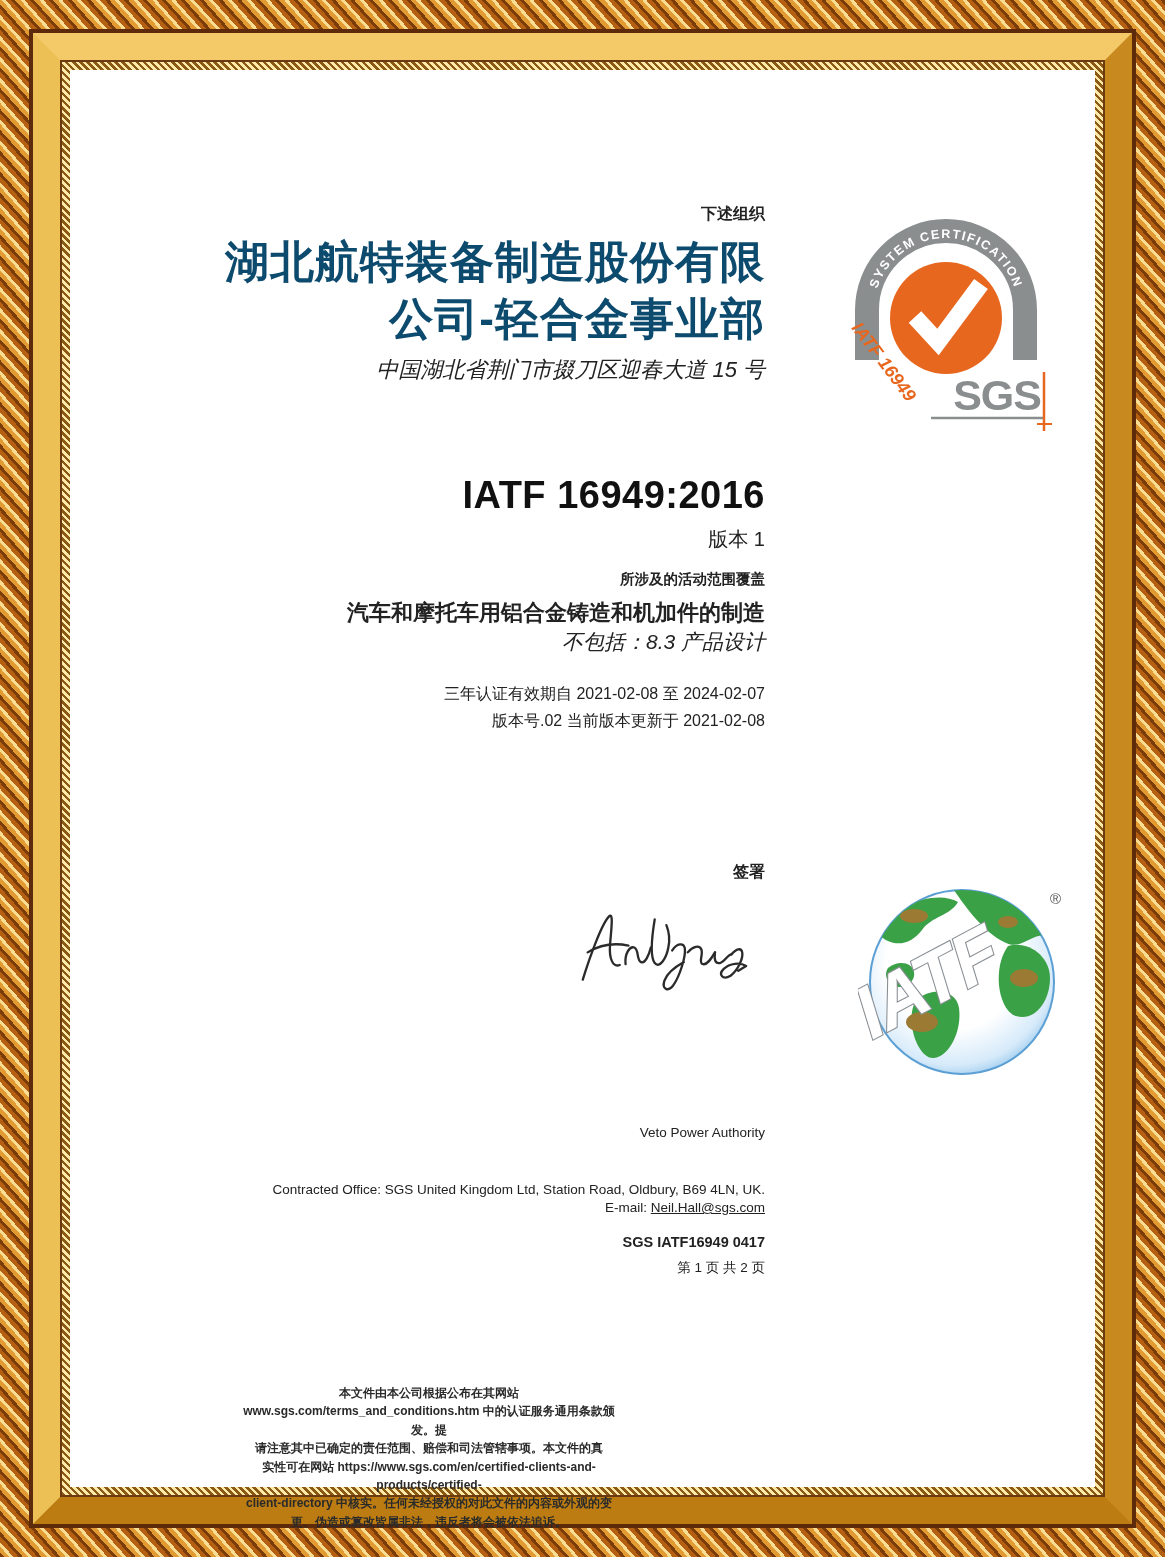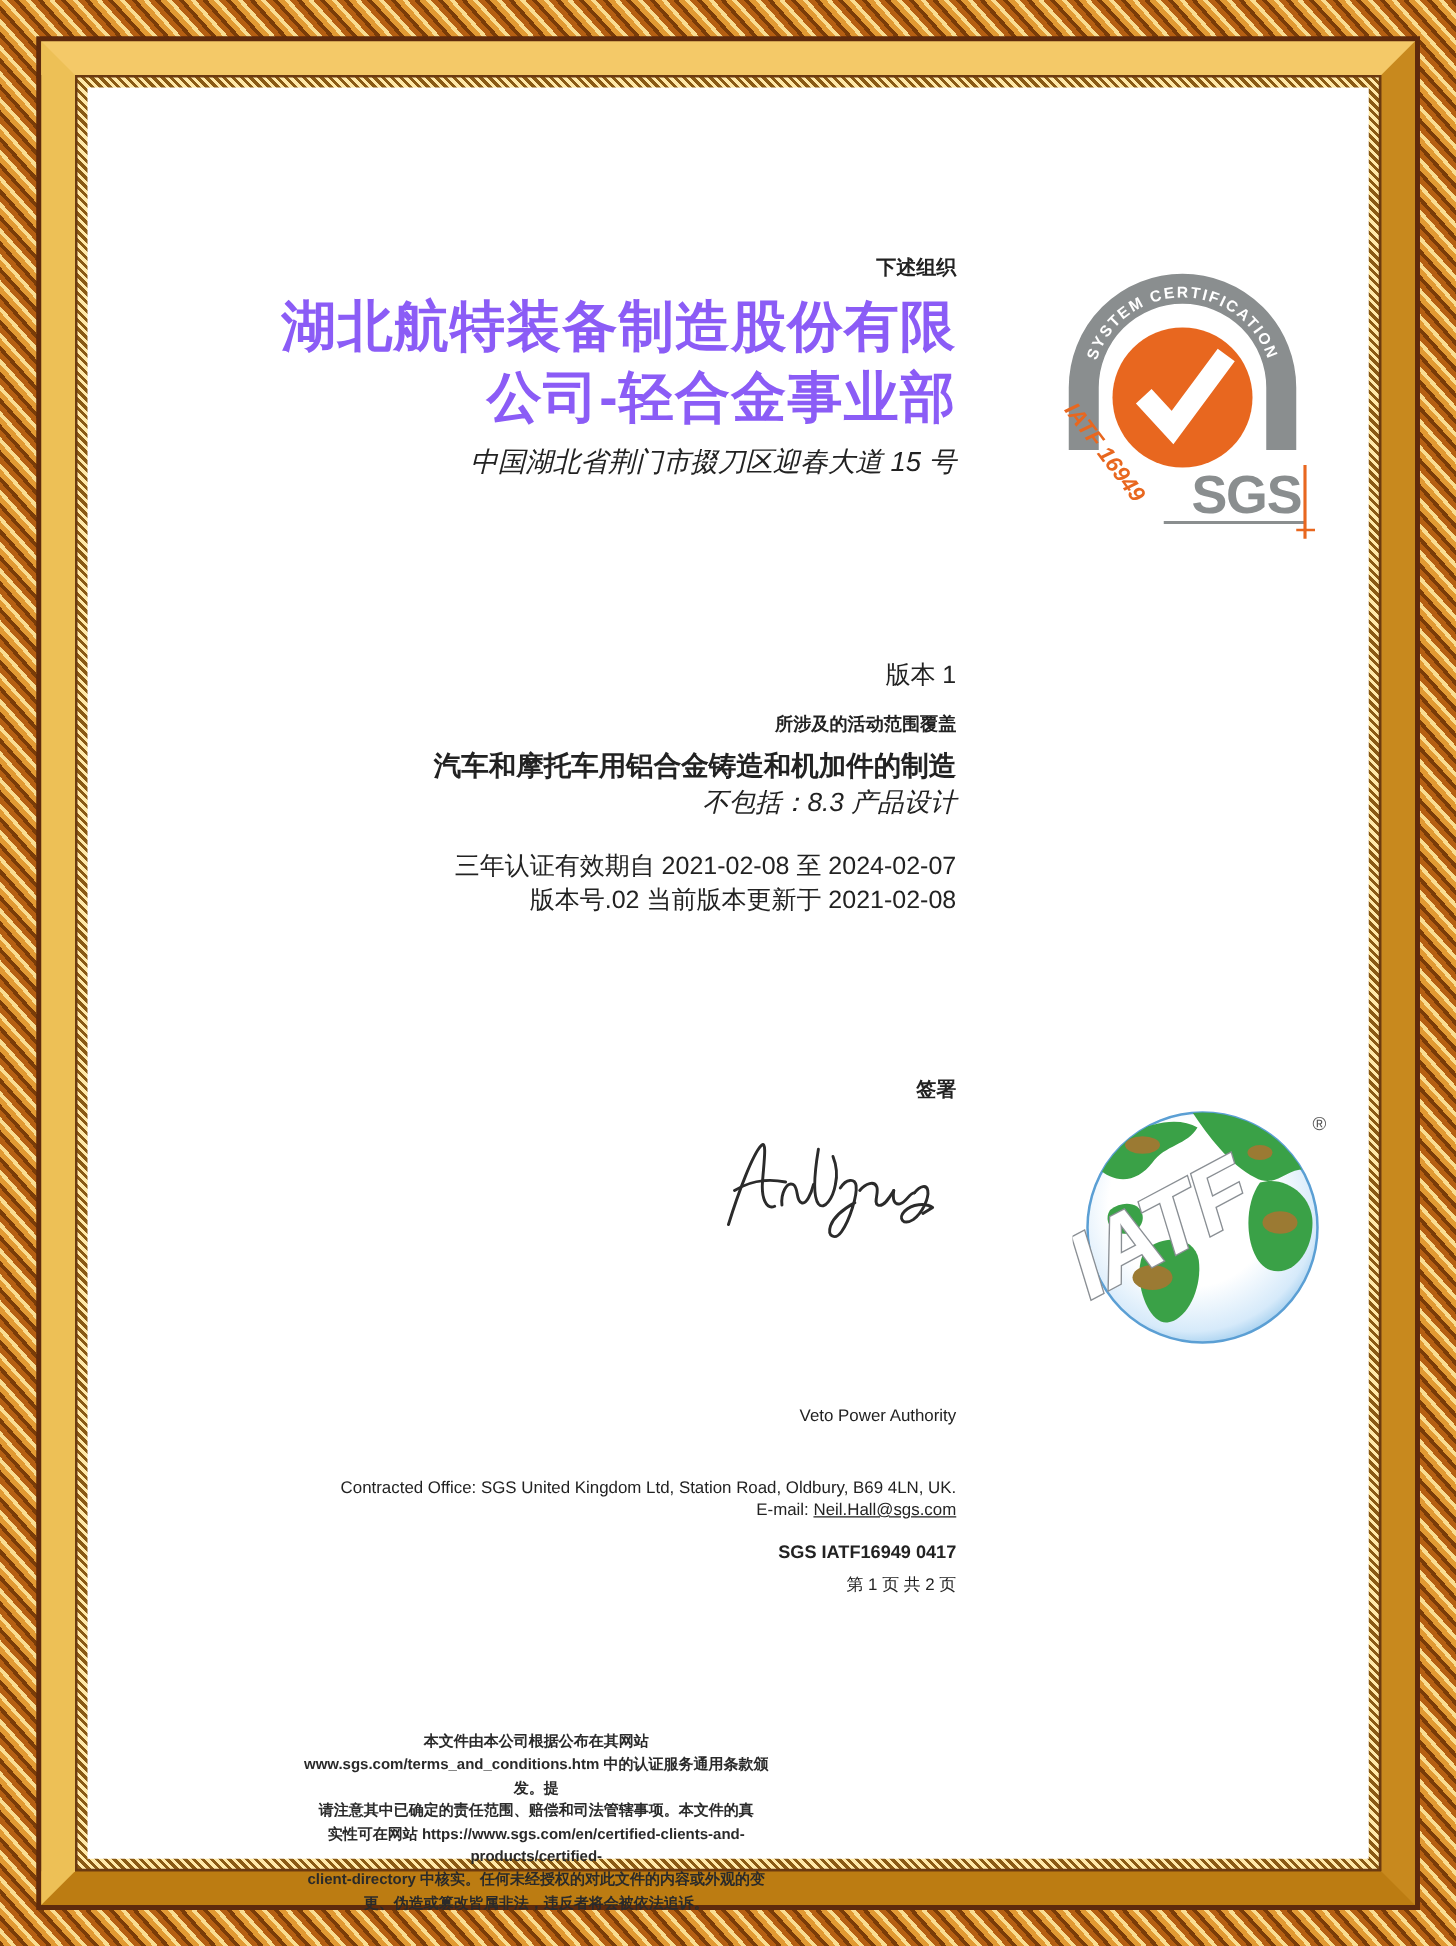--- a/index.html
+++ b/index.html
@@ -17,29 +17,29 @@
     border-color:#f4c968 #c8891e #bc7c12 #edc056;}
   .f-thindark{position:absolute;inset:60px;background:#6b3a10;}
   .f-bead{position:absolute;inset:62px;
     background:repeating-linear-gradient(45deg,#8a5a14 0 2.5px,#ffe9a8 2.5px 5px);}
   .content{position:absolute;inset:70px;background:#ffffff;}
 
   
   .r{position:absolute;right:330px;text-align:right;white-space:nowrap;color:#222;}
   .cert-note{font-size:21px;line-height:28px;}
   .org-intro{font-size:16px;font-weight:700;}
-  .company{font-size:44px;font-weight:700;line-height:57px;letter-spacing:1px;color:#8b5cf6;}
+  .company{font-size:44px;font-weight:700;line-height:57px;letter-spacing:1px;color:#0c4a6e;}
   .address{font-size:22px;font-style:italic;}
   .audit{font-size:17.5px;font-weight:700;}
   .standard{font-size:38px;font-weight:700;letter-spacing:.5px;color:#111;}
   .version{font-size:20px;}
   .scope-intro{font-size:14.5px;font-weight:700;}
   .scope-main{font-size:22px;font-weight:700;}
   .scope-excl{font-size:21px;font-style:italic;}
-  .validity{font-size:20px;line-height:27px;}
+  .validity{font-size:16px;line-height:27px;}
   .signed{font-size:16px;font-weight:700;}
   .authority{font-size:13.5px;}
   .office{font-size:13.5px;line-height:18px;}
   .doccode{font-size:14.5px;font-weight:700;}
   .pagenum{font-size:13.5px;}
   .fineprint{position:absolute;left:172px;width:374px;text-align:center;
     font-size:12px;line-height:18.4px;font-weight:700;color:#2a2a2a;}
   .email-link{text-decoration:underline;}
 </style>
 </head>
@@ -58,20 +58,21 @@
     <div class="r org-intro" style="top:134px;">下述组织</div>
 
     <div class="r company" style="top:163px;">
       <span style="display:block">湖北航特装备制造股份有限</span>
       <span style="display:block">公司-轻合金事业部</span>
     </div>
 
     <div class="r address" style="top:285px;">中国湖北省荆门市掇刀区迎春大道 15 号</div>
 
 
+    <div class="r standard" style="top:404px;">IATF 16949:2016</div>
 
     <div class="r version" style="top:456px;">版本 1</div>
 
     <div class="r scope-intro" style="top:500px;">所涉及的活动范围覆盖</div>
     <div class="r scope-main" style="top:528px;">汽车和摩托车用铝合金铸造和机加件的制造</div>
     <div class="r scope-excl" style="top:558px;">不包括：8.3 产品设计</div>
 
     <div class="r validity" style="top:610px;">
       <span style="display:block">三年认证有效期自 2021-02-08 至 2024-02-07</span>
       <span style="display:block">版本号.02 当前版本更新于 2021-02-08</span>

